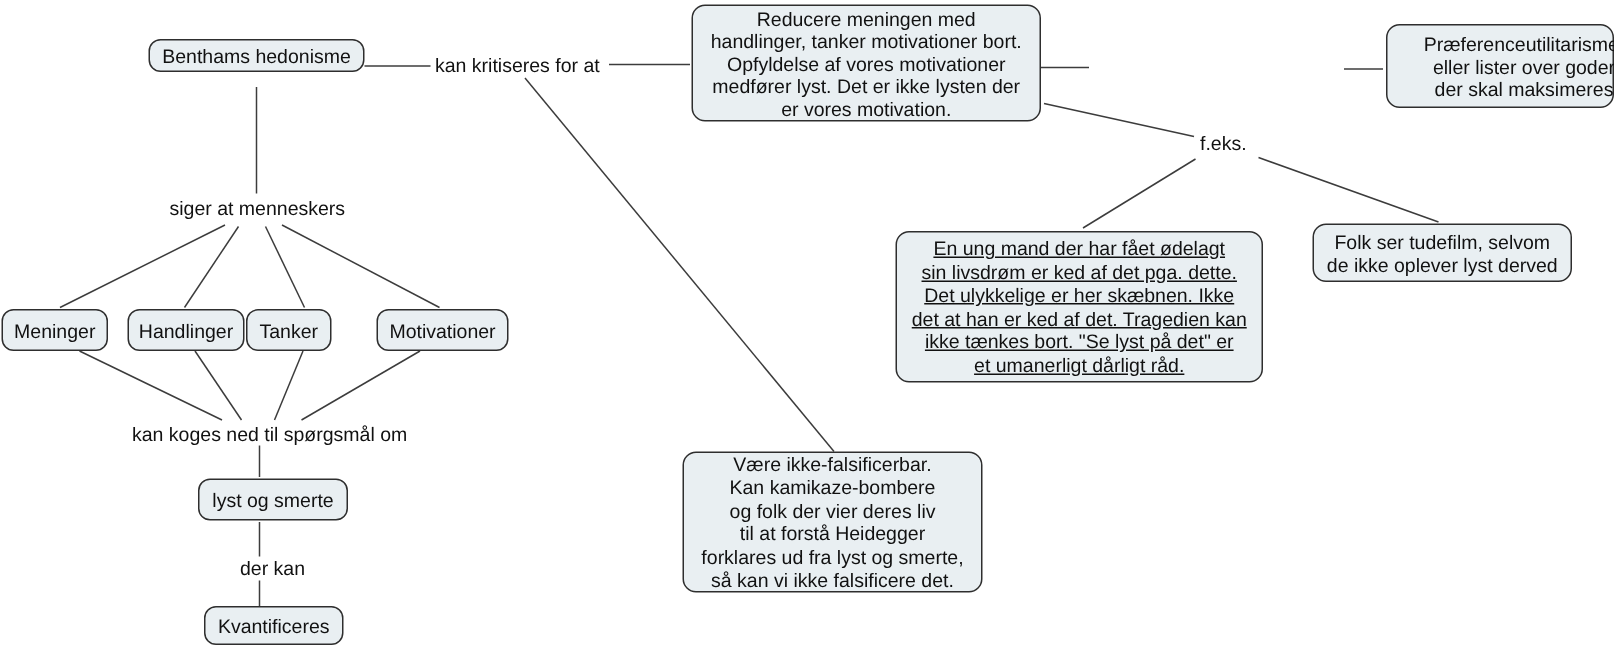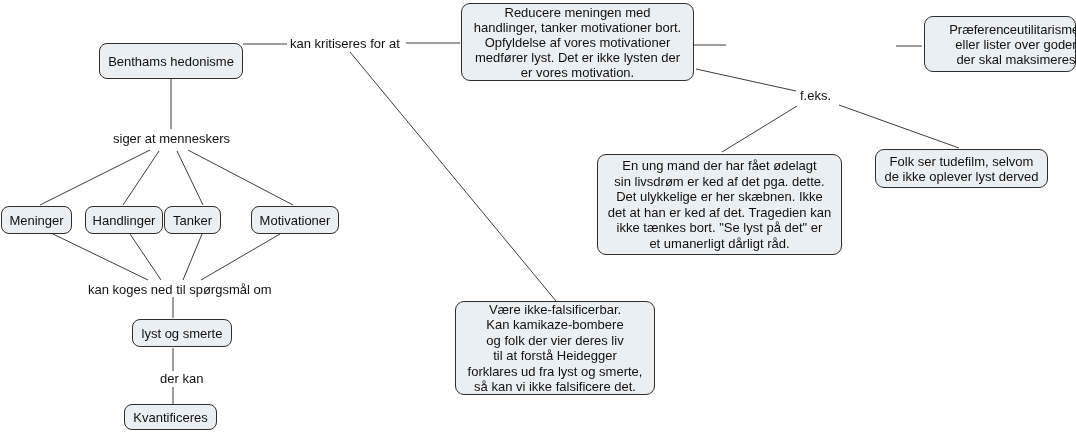--- a/index.html
+++ b/index.html
@@ -68,45 +68,45 @@
     <line x1="173" y1="297" x2="173" y2="318"></line>
     <line x1="173" y1="348" x2="173" y2="371"></line>
     <line x1="173" y1="387" x2="173" y2="404"></line>
     <line x1="694" y1="45" x2="726" y2="45"></line>
     <line x1="896" y1="46" x2="922" y2="46"></line>
     <line x1="696" y1="69" x2="796" y2="91"></line>
     <line x1="797" y1="106" x2="722" y2="152"></line>
     <line x1="839" y1="105" x2="959" y2="148"></line>
   </svg>
 
-  <div class="node small" style="left:99px; top:43px; width:144px; height:36px;">Benthams hedonisme</div>
+  <div class="node small" style="left:99px; top:26px; width:144px; height:22px;">Benthams hedonisme</div>
 
   <div class="node small" style="left:1px; top:206px; width:71px; height:28px;">Meninger</div>
 
   <div class="node small" style="left:85px; top:206px; width:78px; height:28px;">Handlinger</div>
 
   <div class="node small" style="left:164px; top:206px; width:57px; height:28px;">Tanker</div>
 
   <div class="node small" style="left:251px; top:206px; width:88px; height:28px;">Motivationer</div>
 
   <div class="node small" style="left:132px; top:319px; width:100px; height:28px;">lyst og smerte</div>
 
-  <div class="node small" style="left:124px; top:404px; width:93px; height:26px;">Kvantificeres</div>
+  <div class="node small" style="left:136px; top:404px; width:93px; height:26px;">Kvantificeres</div>
 
   <div class="node" style="left:461px; top:3px; width:233px; height:78px;">Reducere meningen med
 handlinger, tanker motivationer bort.
 Opfyldelse af vores motivationer
 medfører lyst. Det er ikke lysten der
 er vores motivation.</div>
 
   <div class="node" style="left:924px; top:16px; width:152px; height:56px;padding-left:36px;">Præferenceutilitarisme,
 eller lister over goder
 der skal maksimeres</div>
 
-  <div class="node lh155" style="left:597px; top:154px; width:245px; height:101px;">En ung mand der har fået ødelagt
+  <div class="node lh155" style="left:597px; top:154px; width:245px; height:101px;text-decoration:underline;">En ung mand der har fået ødelagt
 sin livsdrøm er ked af det pga. dette.
 Det ulykkelige er her skæbnen. Ikke
 det at han er ked af det. Tragedien kan
 ikke tænkes bort. "Se lyst på det" er
 et umanerligt dårligt råd.</div>
 
   <div class="node lh155" style="left:455px; top:301px; width:200px; height:94px;">Være ikke-falsificerbar.
 Kan kamikaze-bombere
 og folk der vier deres liv
 til at forstå Heidegger

